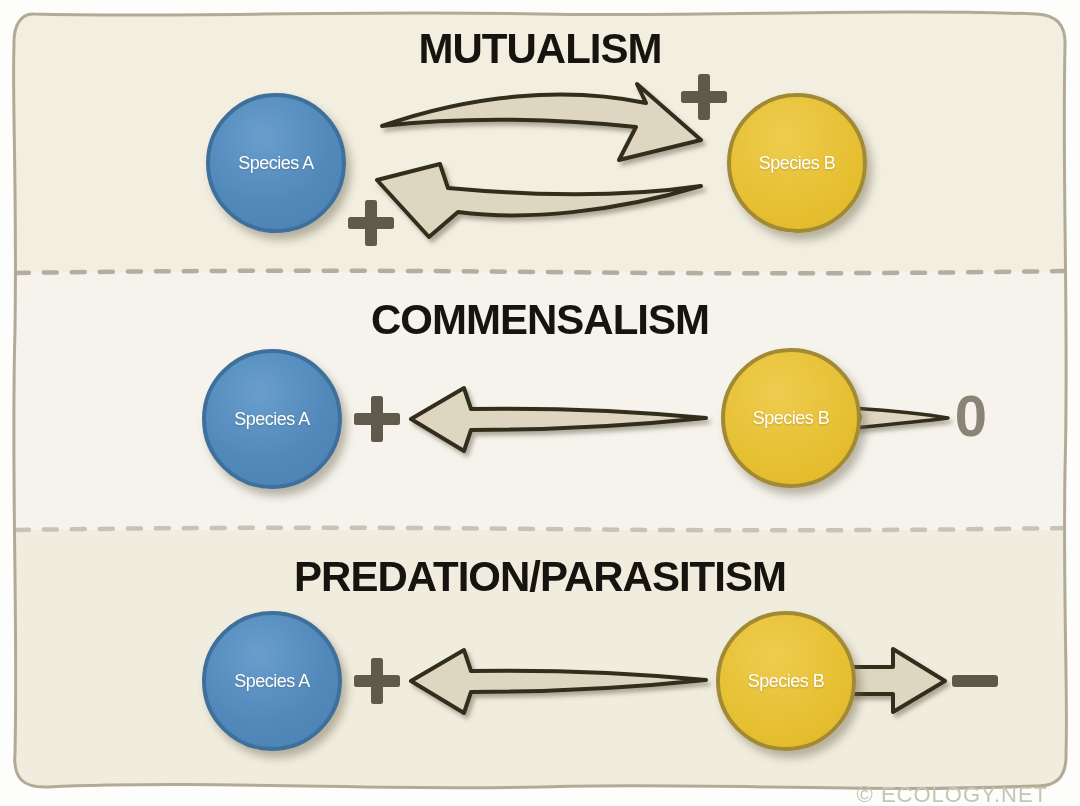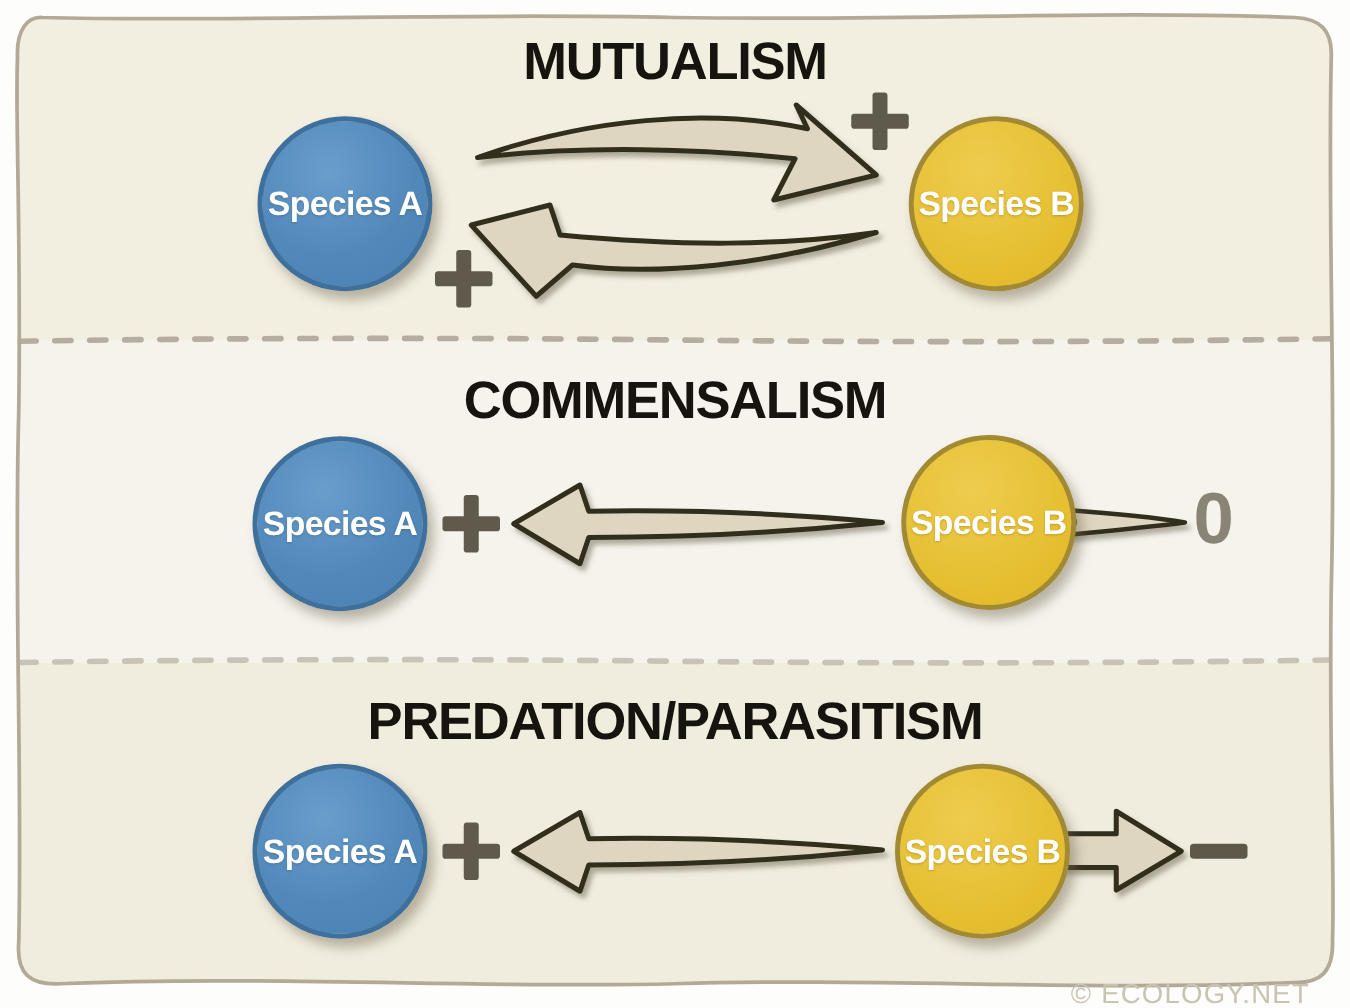--- a/index.html
+++ b/index.html
@@ -24,21 +24,21 @@
   }
   .circle.blue{
     background:radial-gradient(circle at 40% 30%, #699ecc 0%, #5289bb 55%, #4a80b2 100%);
     border:4px solid #3f6f9b;
   }
   .circle.yellow{
     background:radial-gradient(circle at 40% 30%, #eecc4f 0%, #e6c032 60%, #dfb727 100%);
     border:4px solid #a28a34;
   }
   .circle .label{
-    color:#ffffff;font-weight:700;font-size:27px;letter-spacing:-0.5px;
+    color:#ffffff;font-weight:400;font-size:18px;letter-spacing:-0.5px;
     text-shadow:0 1px 2px rgba(60,50,20,0.25);
     white-space:nowrap;
   }
   .plus{position:absolute;width:46px;height:46px;}
   .plus::before{content:"";position:absolute;left:0;top:17px;width:46px;height:12px;
     background:#5f5a4c;border-radius:2.5px;}
   .plus::after{content:"";position:absolute;left:17px;top:0;width:12px;height:46px;
     background:#5f5a4c;border-radius:2.5px;}
   .minus{position:absolute;width:46px;height:12px;background:#5d5848;border-radius:3px;}
   .zero{

